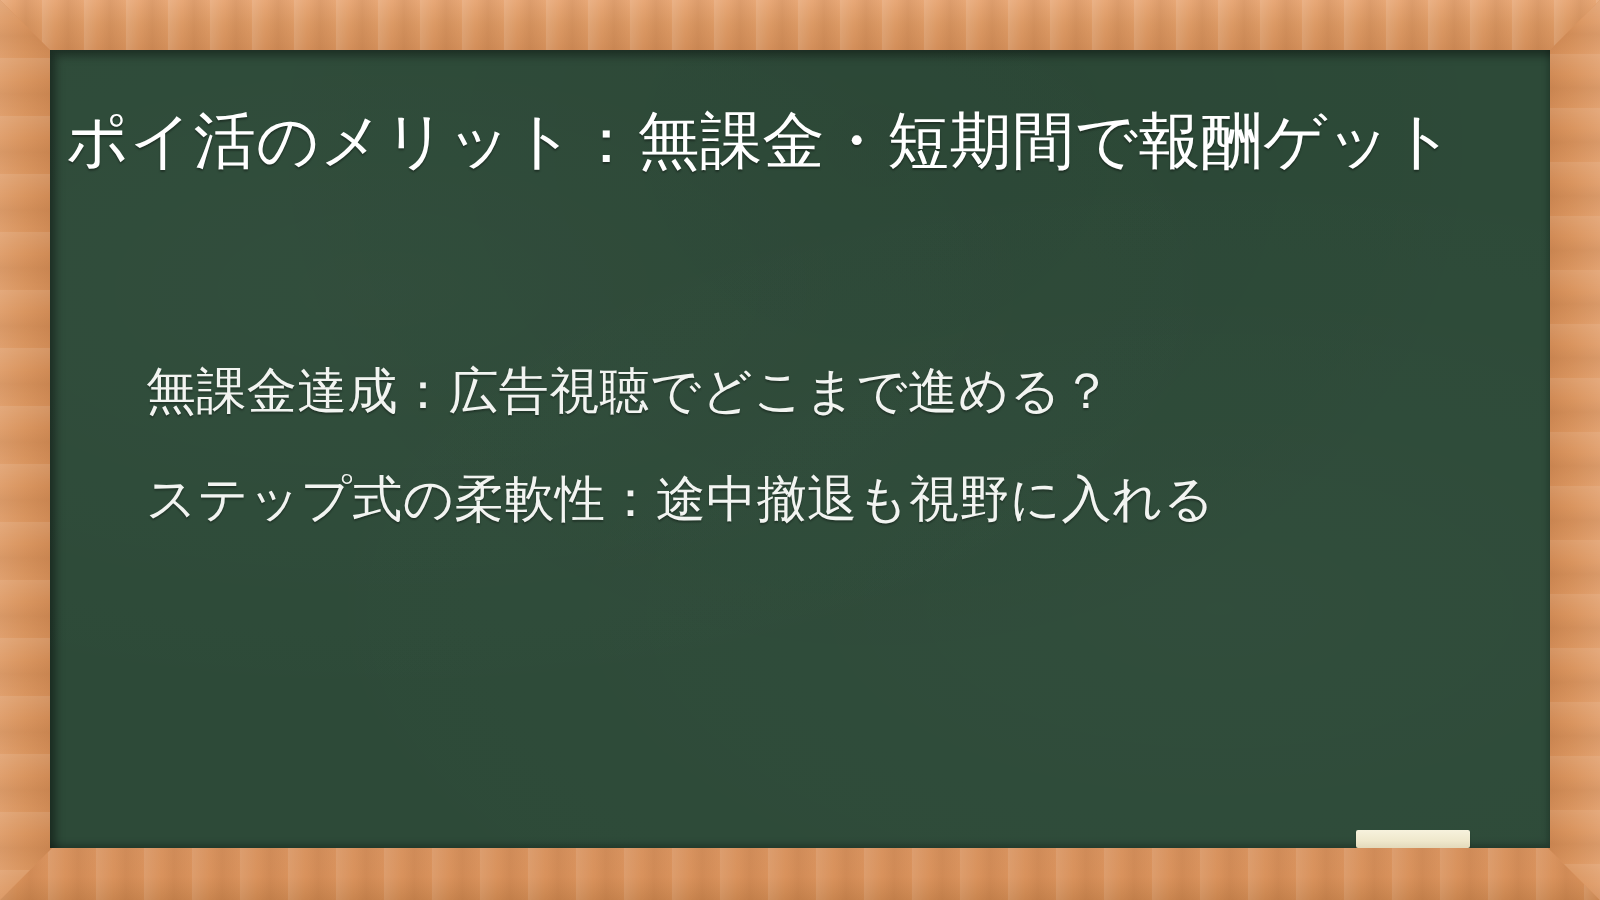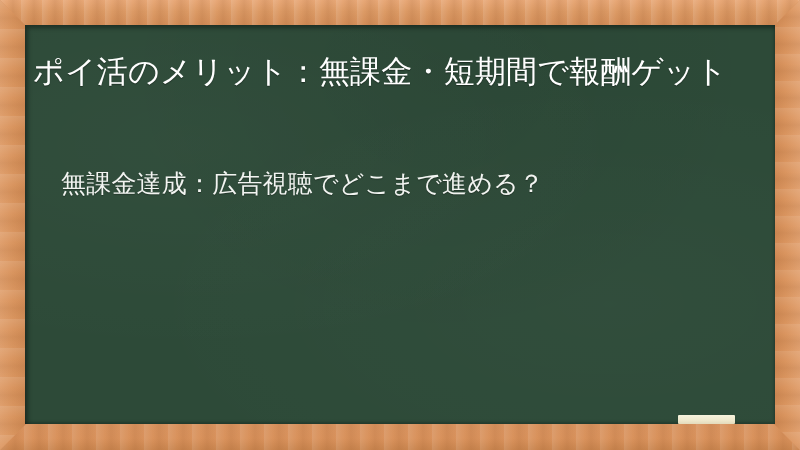--- a/index.html
+++ b/index.html
@@ -124,21 +124,21 @@
     letter-spacing: 0.2px;
     text-shadow: 0 1px 1px rgba(0,0,0,0.35);
     white-space: pre-wrap;
   }
 
   .bullets {
     position: absolute;
     left: 32px;
     top: 128px;
     width: 690px;
-    margin: 4px;
+    margin: 16px;
     padding: 0;
     list-style: none;
   }
   .bullet-item {
     color: #f2f4f1;
     font-size: 25px;
     line-height: 54px;
     font-weight: 400;
     letter-spacing: 0.2px;
     text-shadow: 0 1px 1px rgba(0,0,0,0.30);
@@ -171,20 +171,21 @@
 
   <div class="board">
     <div class="board-texture"></div>
 
     <div class="content">
 
       <h1 class="title">ポイ活のメリット：無課金・短期間で報酬ゲット</h1>
 
       <ul class="bullets">
         <li class="bullet-item">無課金達成：広告視聴でどこまで進める？</li>
+        <li class="bullet-item">ステップ式の柔軟性：途中撤退も視野に入れる</li>
       </ul>
 
       <div class="chalk-stick"></div>
 
     </div>
   </div>
 
 </div>
 
 </body></html>

